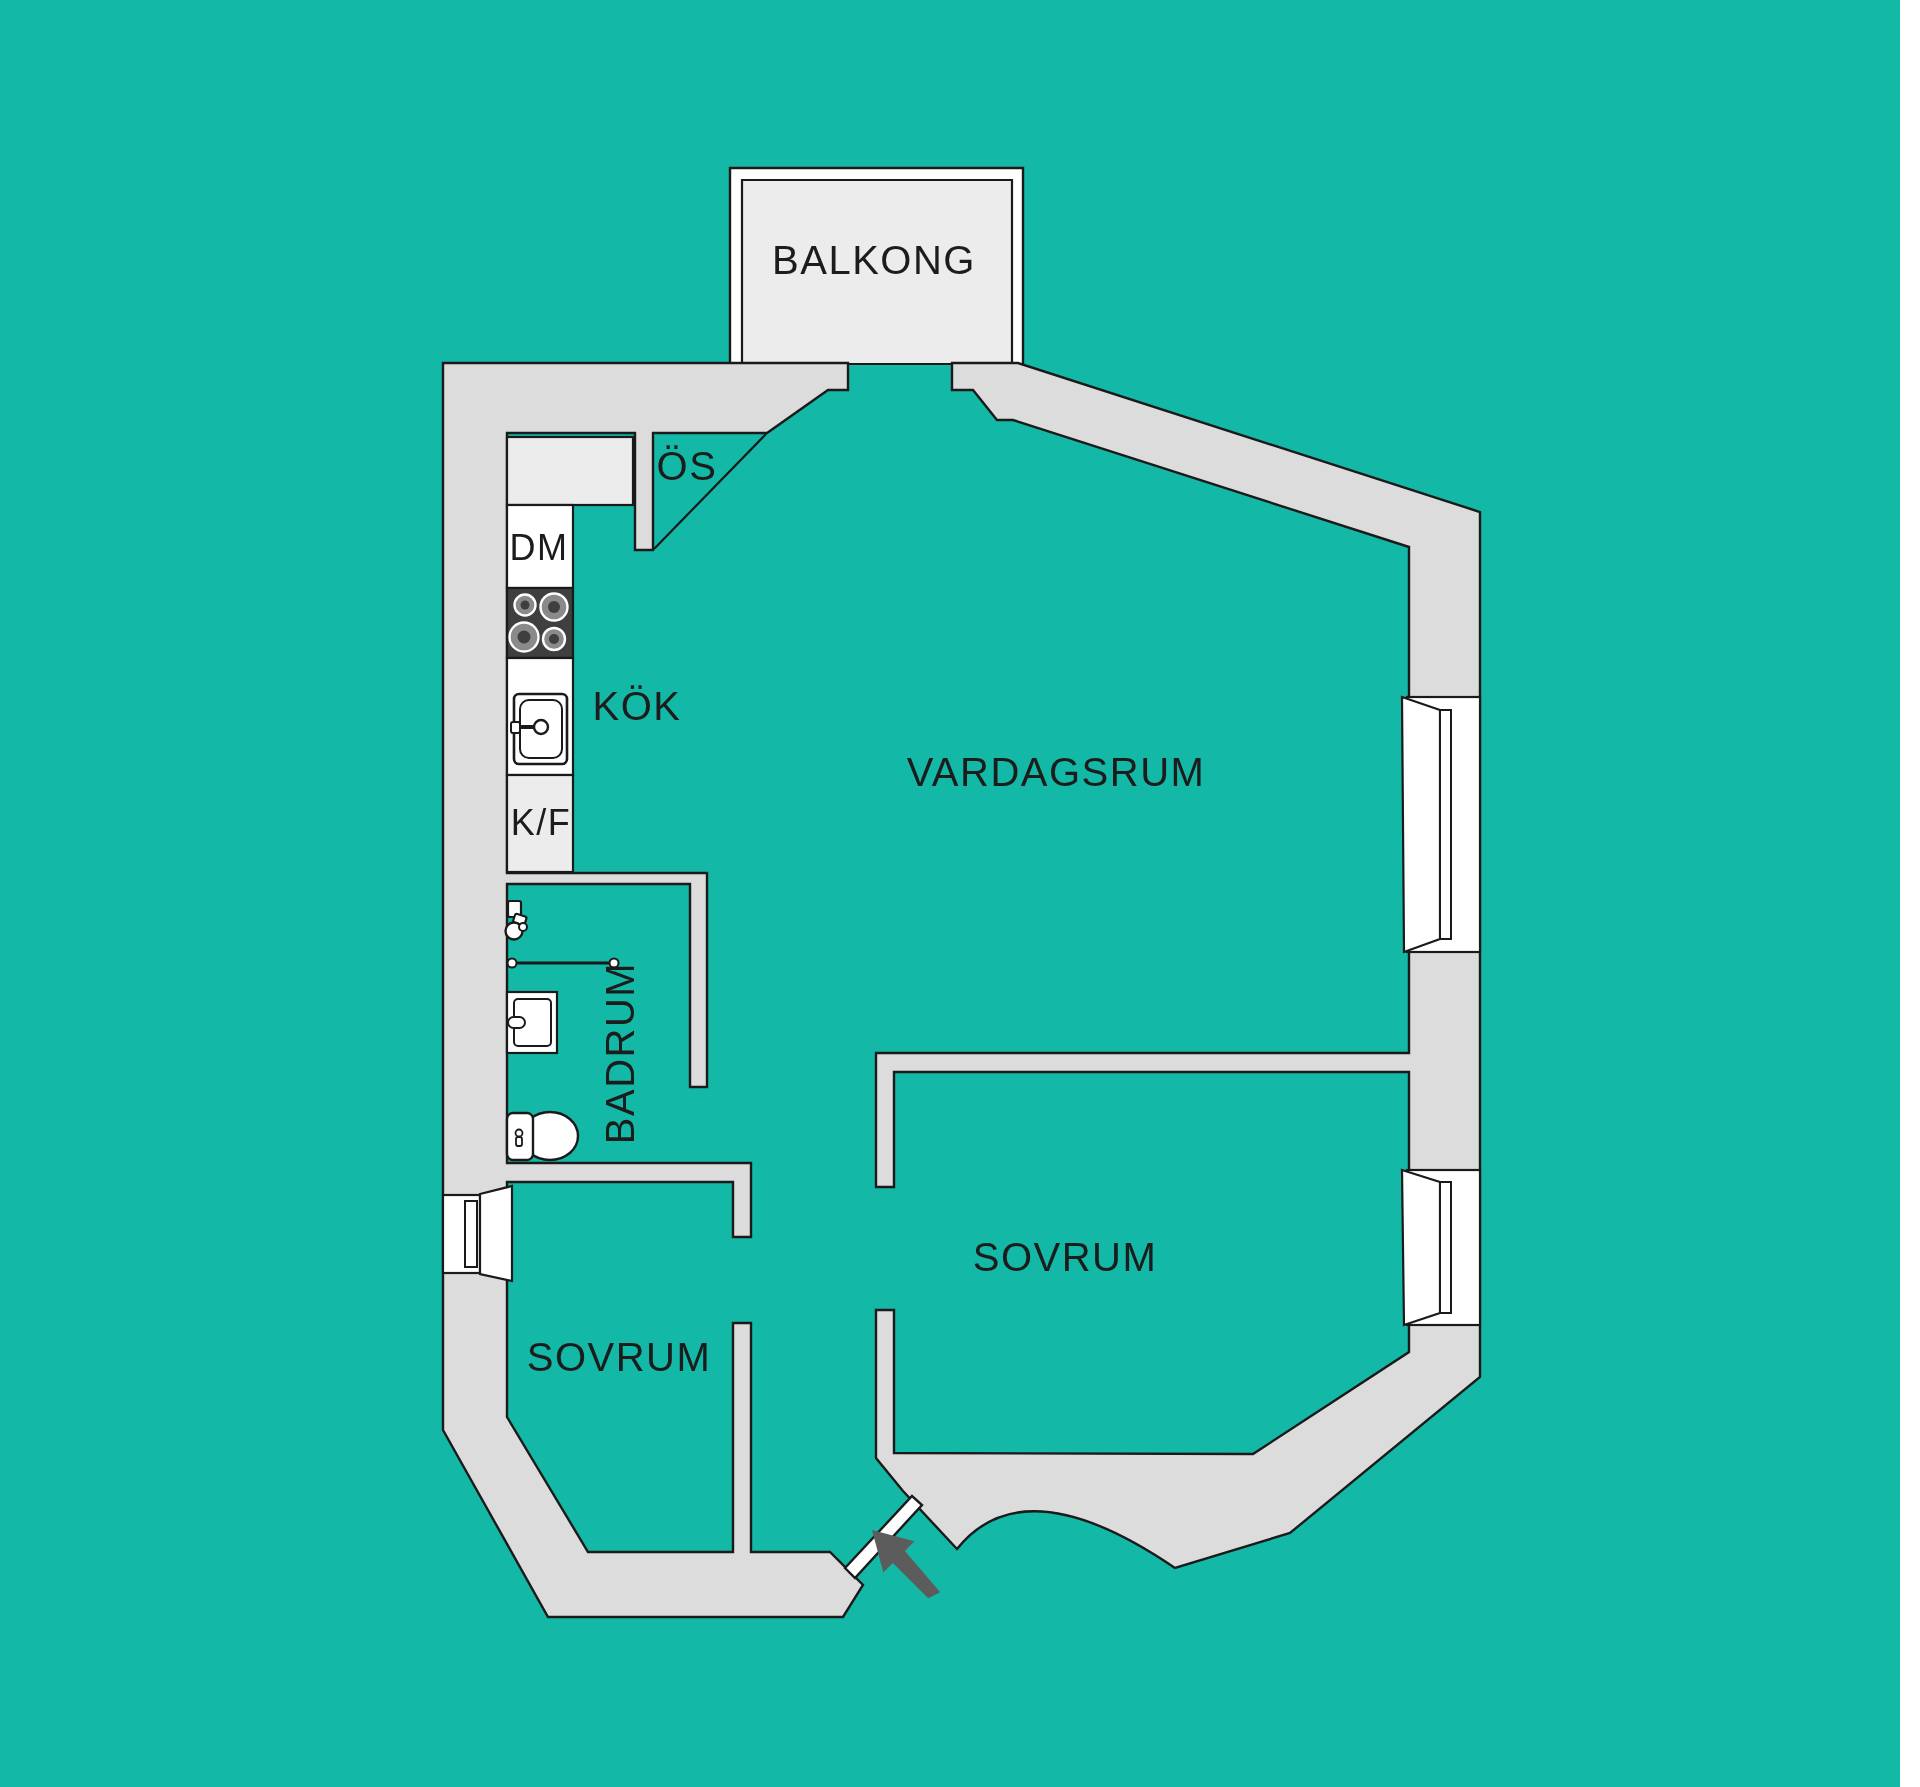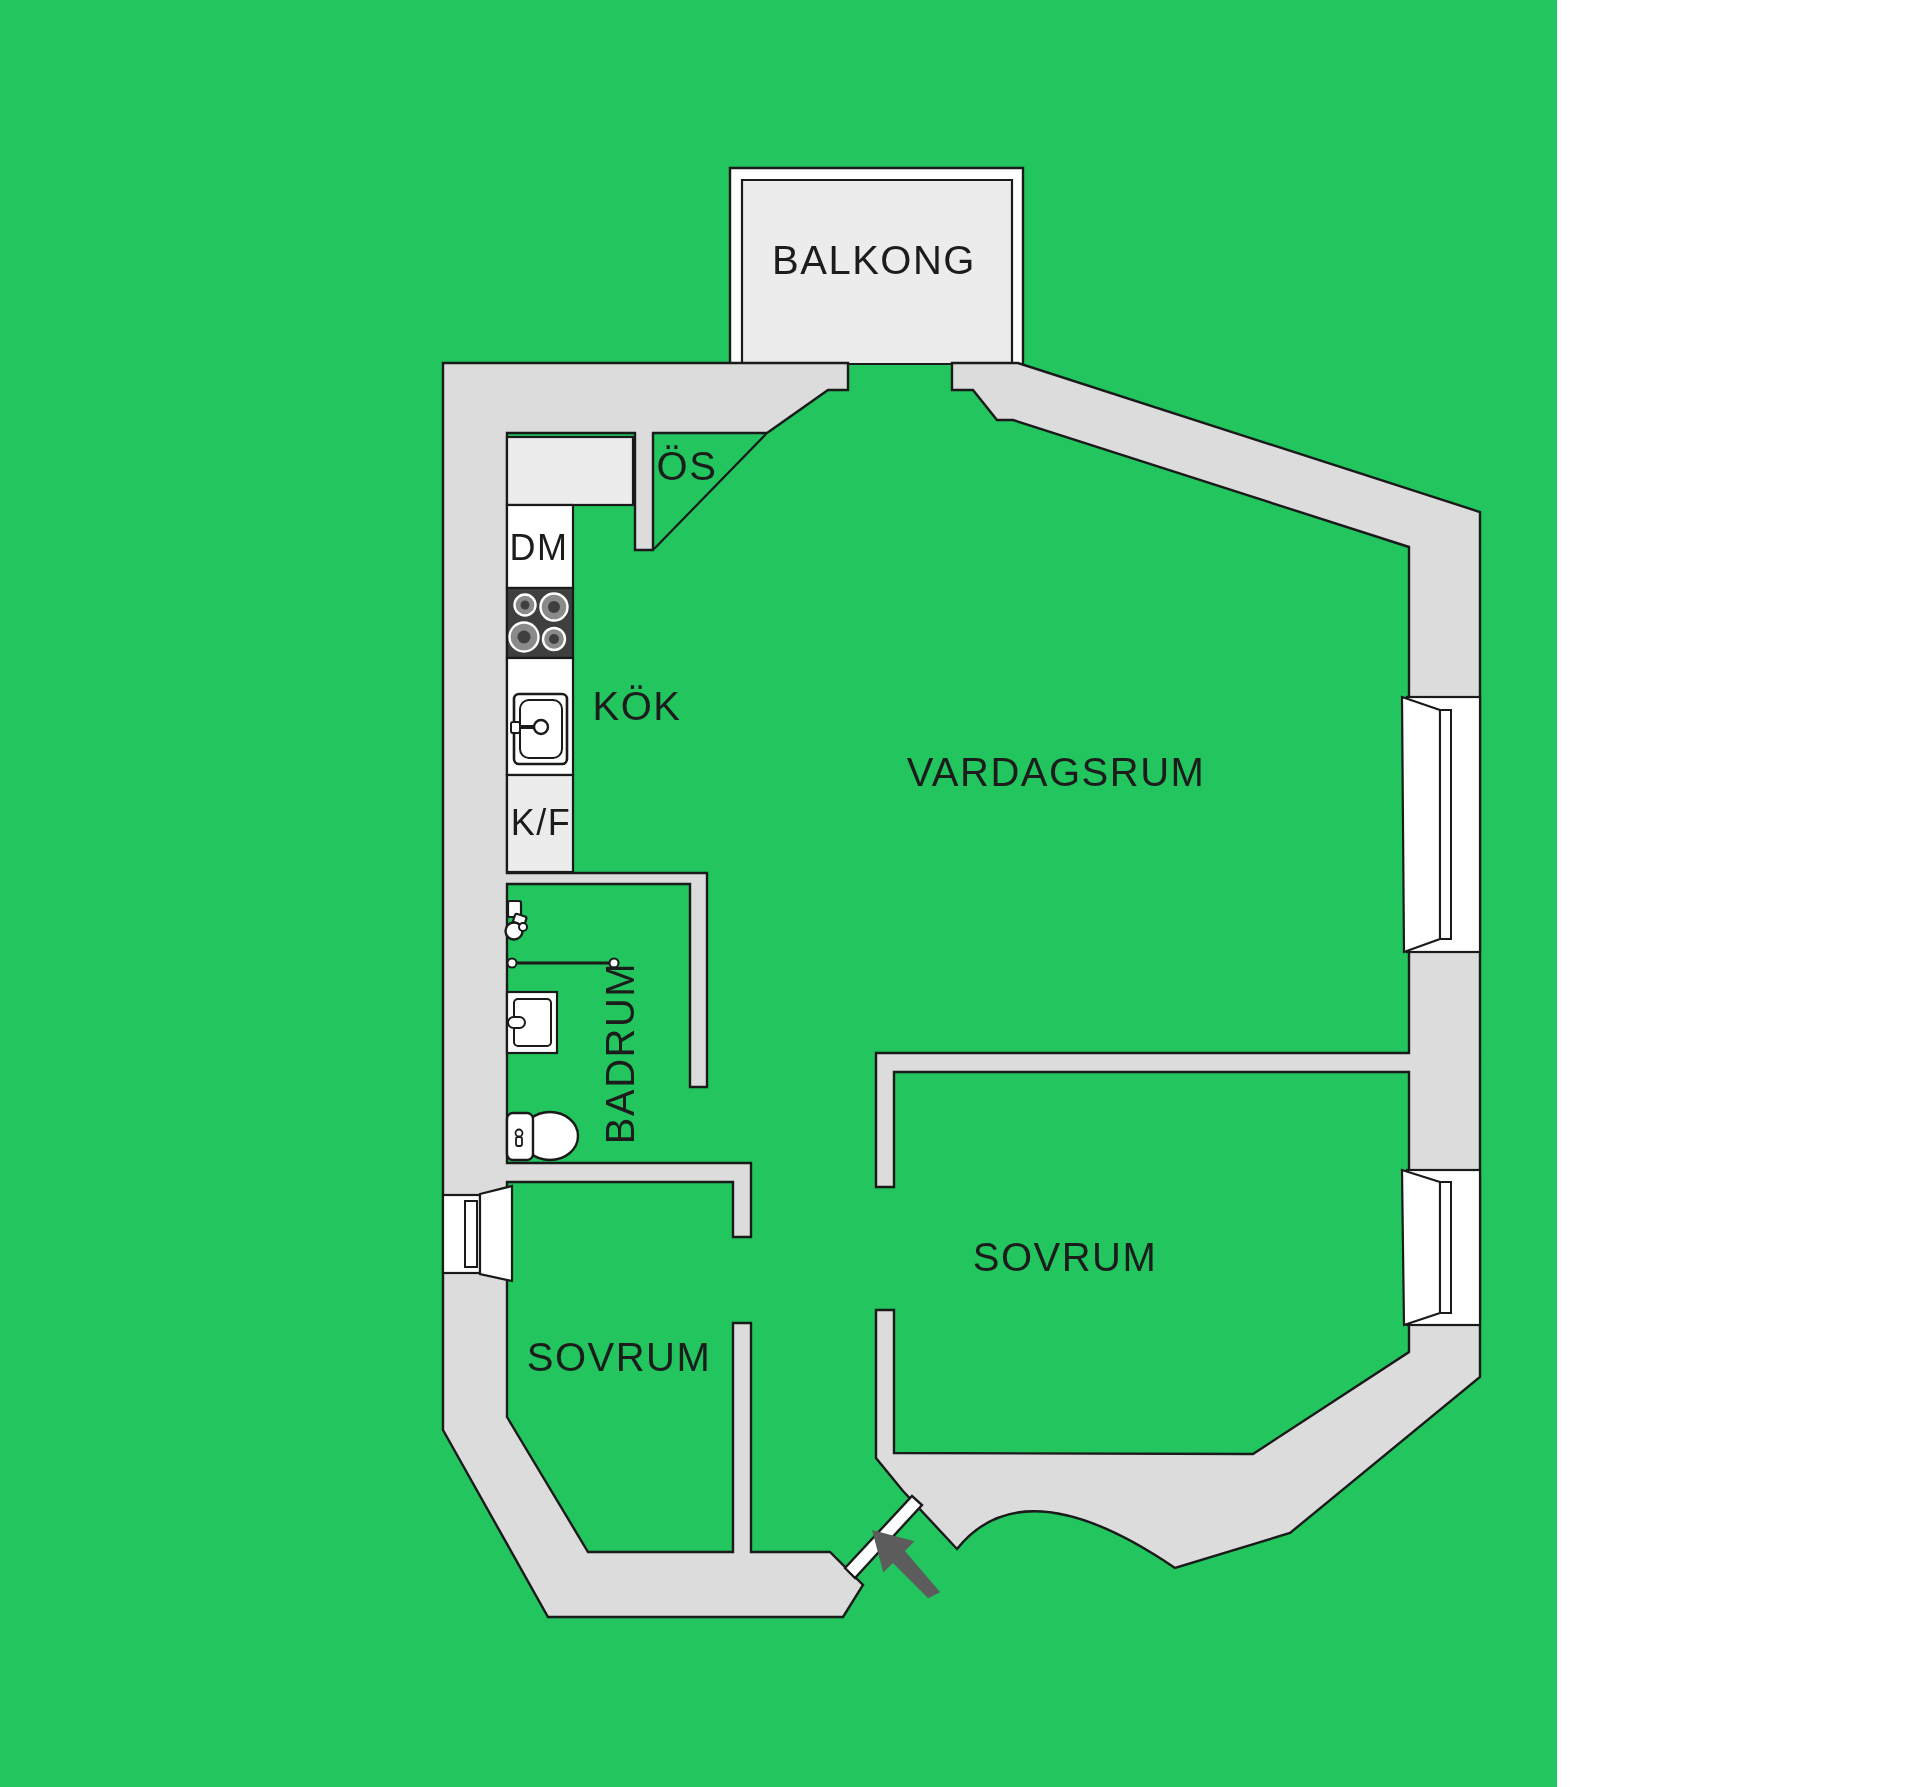--- a/index.html
+++ b/index.html
@@ -1,16 +1,16 @@
 <!DOCTYPE html>
 <html><head>
 <meta charset="utf-8">
 <style>
   html,body{margin:0;padding:0;background:#ffffff;}
-  .stage{position:relative;width:1557px;height:1787px;background:#22c55e;overflow:hidden;
+  .stage{position:relative;width:1900px;height:1787px;background:#14b8a6;overflow:hidden;
          font-family:"Liberation Sans", sans-serif;}
   svg{position:absolute;left:0;top:0;}
   text{fill:#1c1c1c;font-family:"Liberation Sans", sans-serif;letter-spacing:1.5px;}
   .room-label{font-size:40px;}
   .small-label{font-size:36px;}
 </style>
 </head>
 <body>
 
 <div class="stage">

